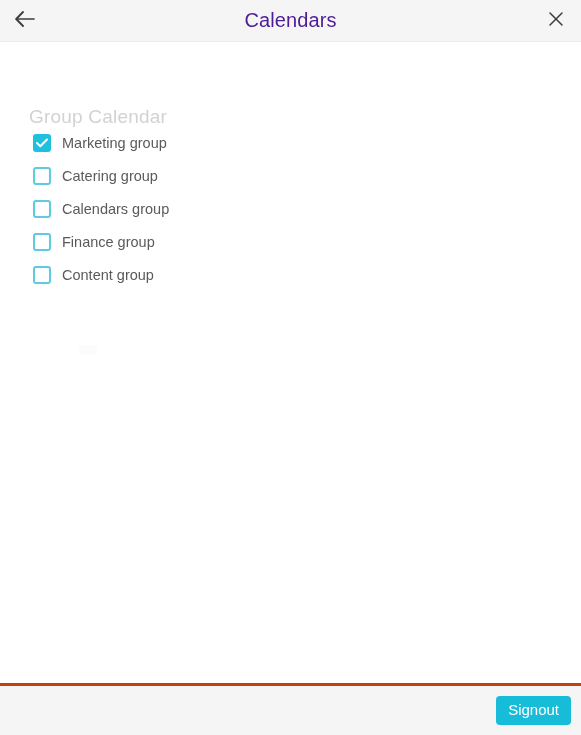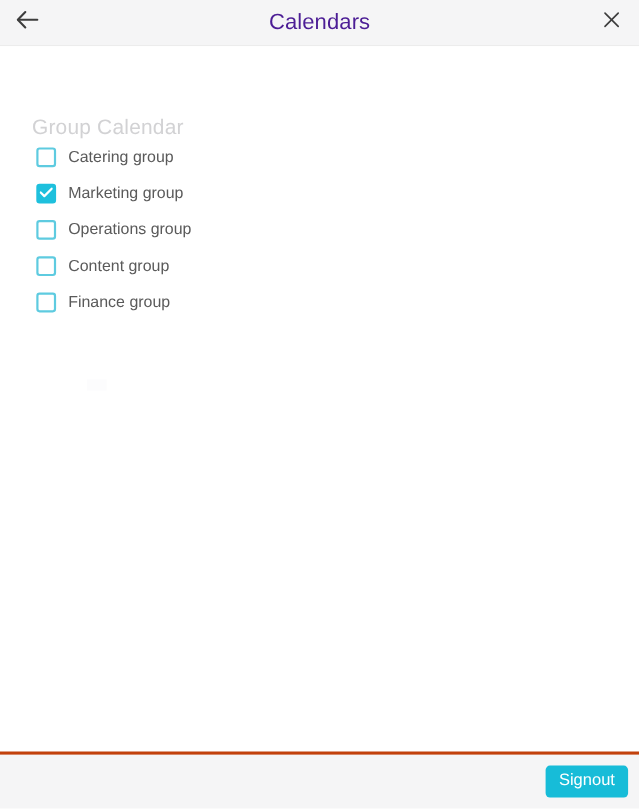--- a/index.html
+++ b/index.html
@@ -184,56 +184,56 @@
         </svg>
       </span>
     </div>
   </div>
 
   <div class="content">
     <h2 class="section-title">Group Calendar</h2>
 
     <ul class="cal-list">
       <li class="cal-row">
-        <span class="checkbox">
-          
-        </span>
-        <span class="cal-label">Catering group</span>
-      </li>
-
-      <li class="cal-row">
         <span class="checkbox checked">
           <span class="tick">
             <svg width="12" height="10" viewBox="0 0 12 10" aria-hidden="true">
               <polyline points="1,5 4.3,8.3 11,1.5" fill="none" stroke="#ffffff" stroke-width="2" stroke-linecap="round" stroke-linejoin="round"></polyline>
             </svg>
           </span>
         </span>
         <span class="cal-label">Marketing group</span>
       </li>
 
       <li class="cal-row">
         <span class="checkbox">
           
         </span>
-        <span class="cal-label">Operations group</span>
+        <span class="cal-label">Catering group</span>
+      </li>
+
+      <li class="cal-row">
+        <span class="checkbox">
+          
+        </span>
+        <span class="cal-label">Calendars group</span>
+      </li>
+
+      <li class="cal-row">
+        <span class="checkbox">
+          
+        </span>
+        <span class="cal-label">Finance group</span>
       </li>
 
       <li class="cal-row">
         <span class="checkbox">
           
         </span>
         <span class="cal-label">Content group</span>
-      </li>
-
-      <li class="cal-row">
-        <span class="checkbox">
-          
-        </span>
-        <span class="cal-label">Finance group</span>
       </li>
     </ul>
 
     <div class="ghost-artifact"></div>
   </div>
 
   <div class="footer">
     <button class="signout-btn">Signout</button>
   </div>
 

